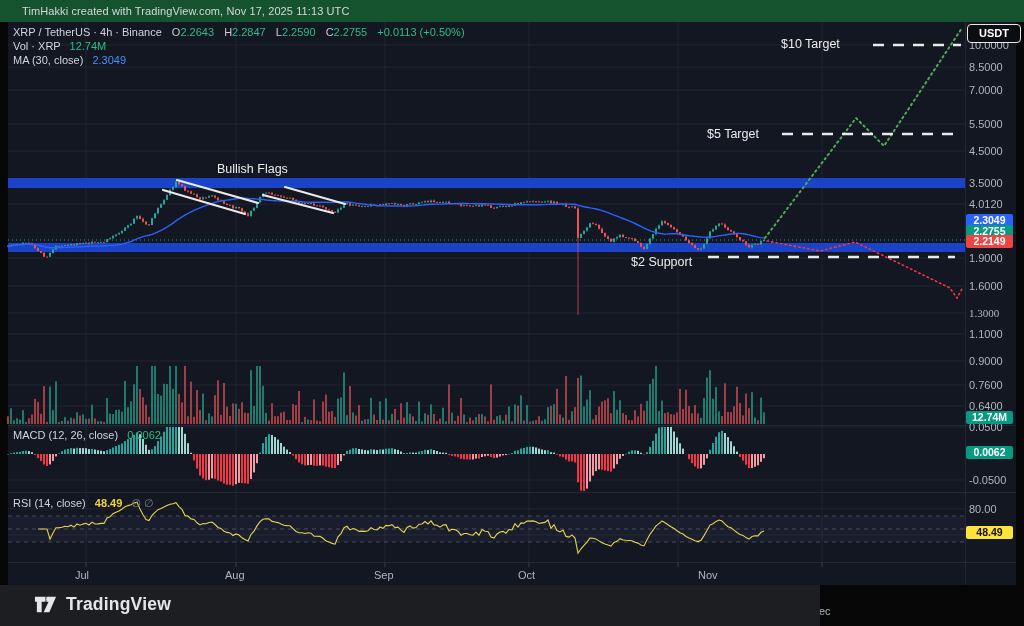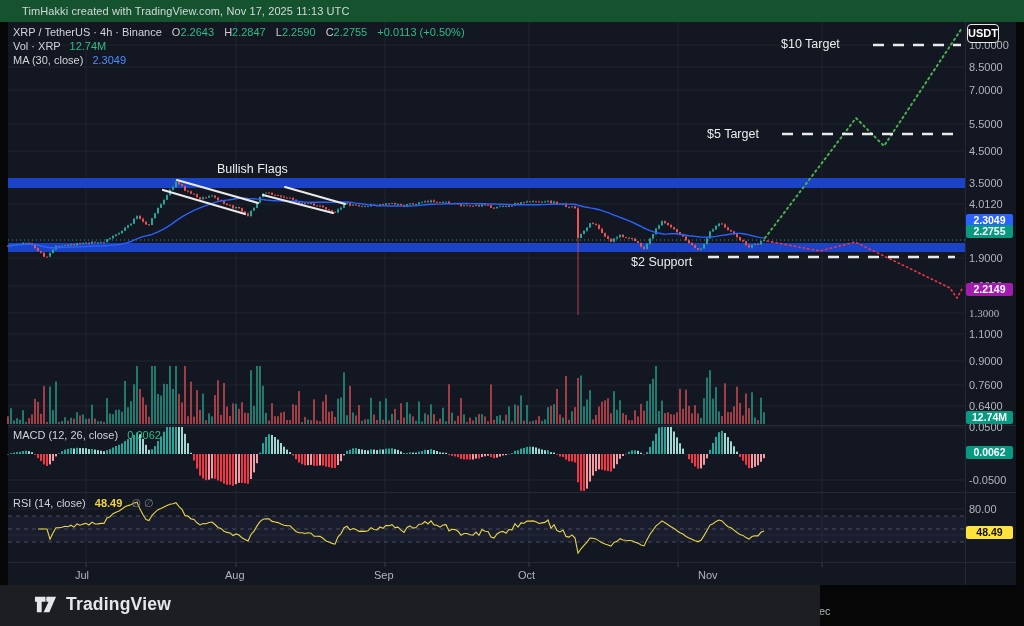--- a/index.html
+++ b/index.html
@@ -13,21 +13,21 @@
   .legend .dim{color:#d1d4dc}
   .legend .letter{color:#c9ccd4;margin-left:7px}
   .legend .teal{color:#2dbd85}
   .legend .blue{color:#4c8dff}
   .legend .yellow{color:#f2d43c;font-weight:bold}
   .legend .gray{color:#787b86}
   .annot{position:absolute;font-size:12.5px;color:#ececec;z-index:2;white-space:nowrap}
   .tick{position:absolute;left:969px;font-size:11px;color:#b2b5be;z-index:2;white-space:nowrap}
   .badge{position:absolute;left:966px;width:47px;height:13px;font-size:10.5px;line-height:13px;text-align:center;border-radius:2px;z-index:3;font-weight:bold}
   .month{position:absolute;font-size:11px;color:#b2b5be;z-index:2}
-  #usdt-btn{position:absolute;left:967px;top:24px;width:32px;height:19px;background:#0b0d12;border:1.5px solid #e8e8e8;border-radius:4px;color:#fff;font-size:11px;font-weight:bold;text-align:center;line-height:16px;z-index:6;cursor:pointer}
+  #usdt-btn{position:absolute;left:967px;top:24px;width:54px;height:19px;background:#0b0d12;border:1.5px solid #e8e8e8;border-radius:4px;color:#fff;font-size:11px;font-weight:bold;text-align:center;line-height:16px;z-index:6;cursor:pointer}
   #footer{position:absolute;left:0;top:585px;width:820px;height:41px;background:#1d1e21;z-index:4}
   #tv-logo{position:absolute;left:34px;top:8px;display:flex;align-items:center;gap:9px;cursor:pointer}
   #tv-logo .brand{font-size:17.5px;font-weight:bold;color:#e4e6e9;letter-spacing:.2px}
 </style>
 </head>
 <body>
 
 <div id="topbar">
   <span id="attribution">TimHakki created with TradingView.com, Nov 17, 2025 11:13 UTC</span>
 </div>
@@ -1166,21 +1166,21 @@
     <div class="tick" style="top: 328px;">1.1000</div>
     <div class="tick" style="top: 355px;">0.9000</div>
     <div class="tick" style="top: 379px;">0.7600</div>
     <div class="tick" style="top: 400px;">0.6400</div>
     <div class="tick" style="top: 421px;">0.0500</div>
     <div class="tick" style="top: 474px;">-0.0500</div>
     <div class="tick" style="top: 503px;">80.00</div>
     <div class="tick" style="top: 529px;">40.00</div>
     <div class="badge" style="top: 213.5px; background: rgb(41, 98, 255); color: rgb(255, 255, 255);">2.3049</div>
     <div class="badge" style="top: 224.5px; background: rgb(8, 153, 129); color: rgb(255, 255, 255);">2.2755</div>
-    <div class="badge" style="top: 234.5px; background: #a21caf; color: rgb(255, 255, 255); margin-top: 48px;">2.2149</div>
+    <div class="badge" style="top: 234.5px; background: #ef4444; color: rgb(255, 255, 255);">2.2149</div>
     <div class="badge" style="top: 410.5px; background: rgb(8, 153, 129); color: rgb(255, 255, 255);">12.74M</div>
     <div class="badge" style="top: 445.5px; background: rgb(8, 153, 129); color: rgb(255, 255, 255);">0.0062</div>
     <div class="badge" style="top: 525.5px; background: rgb(255, 227, 61); color: rgb(17, 17, 17);">48.49</div>
     <div class="month" style="left: 75px; top: 569px;">Jul</div>
     <div class="month" style="left: 225px; top: 569px;">Aug</div>
     <div class="month" style="left: 374px; top: 569px;">Sep</div>
     <div class="month" style="left: 518px; top: 569px;">Oct</div>
     <div class="month" style="left: 667px; top: 569px; padding-left: 31px;">Nov</div>
     <div class="month" style="left: 811px; top: 569px; margin-top: 36px;">Dec</div>
   </div>

